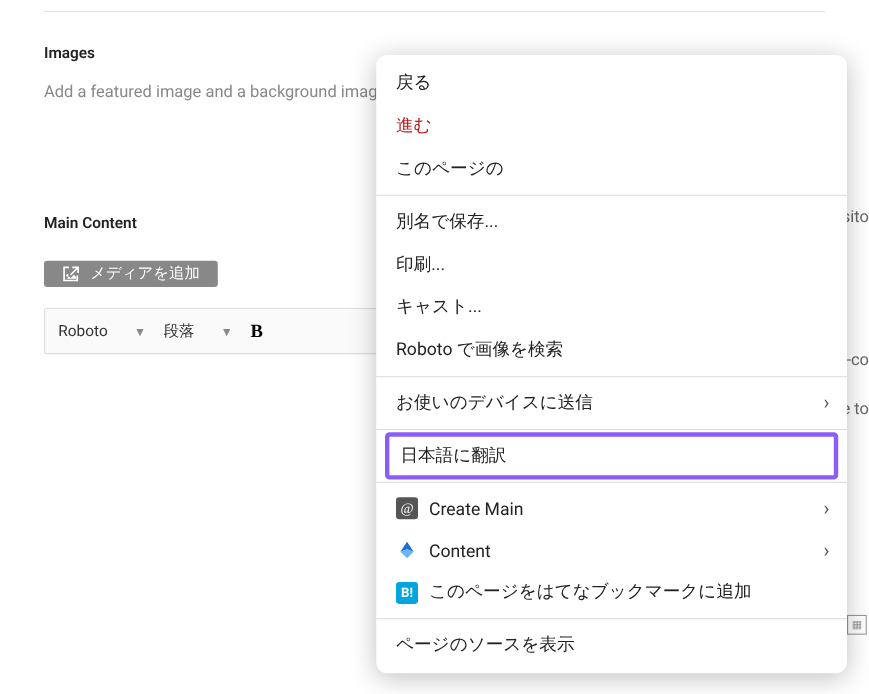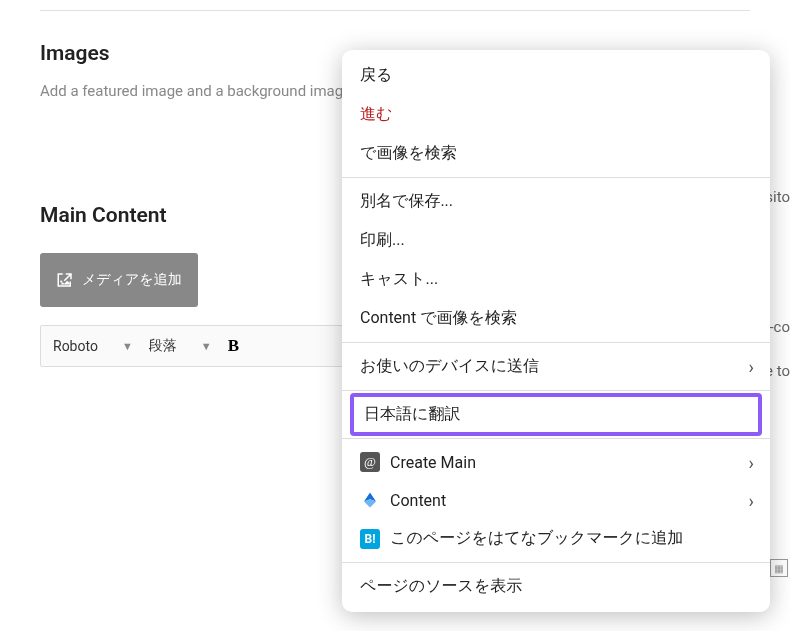--- a/index.html
+++ b/index.html
@@ -1,32 +1,32 @@
 <!DOCTYPE html>
 <html><head>
 <meta charset="utf-8">
 <style>
 * { margin: 0; padding: 0; box-sizing: border-box; }
 body { font-family: -apple-system, BlinkMacSystemFont, "Segoe UI", Roboto, sans-serif; background: #fff; width: 790px; height: 631px; overflow: hidden; position: relative; }
 
 .page { padding: 0 40px; }
 .divider { border-top: 1px solid #e0e0e0; margin: 10px 0 30px 0; }
 
-.section-title { font-size: 21px; font-weight: 600; color: #222; margin-bottom: 14px; }
+.section-title { font-size: 14px; font-weight: 600; color: #222; margin-bottom: 14px; }
 .section-desc { font-size: 15px; color: #888; line-height: 1.6; }
 
 .images-section { margin-bottom: 100px; margin-top: 20px; }
 
 .right-truncated { position: absolute; right: 0; top: 180px; font-size: 15px; color: #666; }
 .rt1 { top: 188px; }
 .rt2 { top: 318px; }
 .rt3 { top: 362px; }
 
 .main-content-section { margin-top: 100px; }
-.media-btn { display: inline-flex; align-items: center; background: #888; color: #fff; border: none; padding: 18px 16px; font-size: 14px; border-radius: 3px; margin-top: 12px; cursor: pointer; gap: 8px; }
+.media-btn { display: inline-flex; align-items: center; background: #888; color: #fff; border: none; padding: 3px 16px; font-size: 14px; border-radius: 3px; margin-top: 12px; cursor: pointer; gap: 8px; }
 .media-icon { width: 18px; height: 18px; }
 
 .toolbar { margin-top: 18px; border: 1px solid #ddd; border-radius: 2px; padding: 10px 12px; display: flex; align-items: center; gap: 16px; background: #fafafa; }
 .tb-select { display: inline-flex; align-items: center; gap: 24px; font-size: 14px; color: #333; cursor: pointer; }
 .tb-caret { color: #888; font-size: 11px; }
 .tb-bold { font-weight: 700; font-size: 17px; font-family: Georgia, serif; }
 
 .context-menu { position: absolute; left: 342px; top: 50px; width: 428px; background: #fff; border-radius: 10px; box-shadow: 0 4px 24px rgba(0,0,0,0.25); padding: 6px 0; font-size: 16px; }
 .cm-item { padding: 9px 18px; color: #222; cursor: default; display: flex; align-items: center; gap: 10px; position: relative; }
 .cm-item.disabled { color: #b91c1c; }
@@ -80,26 +80,26 @@
 
 <div class="right-truncated rt1">visito</div>
 <div class="right-truncated rt2">p-co</div>
 <div class="right-truncated rt3">e to</div>
 
 <span class="tb-right-icon">▦</span>
 
 <div class="context-menu">
   <div class="cm-item">戻る</div>
   <div class="cm-item disabled">進む</div>
-  <div class="cm-item">で画像を検索</div>
+  <div class="cm-item">このページの</div>
   <div class="cm-sep"></div>
   <div class="cm-item">別名で保存...</div>
   <div class="cm-item">印刷...</div>
   <div class="cm-item">キャスト...</div>
-  <div class="cm-item">Content で画像を検索</div>
+  <div class="cm-item">Roboto で画像を検索</div>
   <div class="cm-sep"></div>
   <div class="cm-item">
     <span>お使いのデバイスに送信</span>
     <span class="cm-submenu-arrow">›</span>
   </div>
   <div class="cm-sep"></div>
   <div class="cm-item cm-highlight">日本語に翻訳</div>
   <div class="cm-sep"></div>
   <div class="cm-item">
     <span class="cm-icon icon-create-link">@</span>

